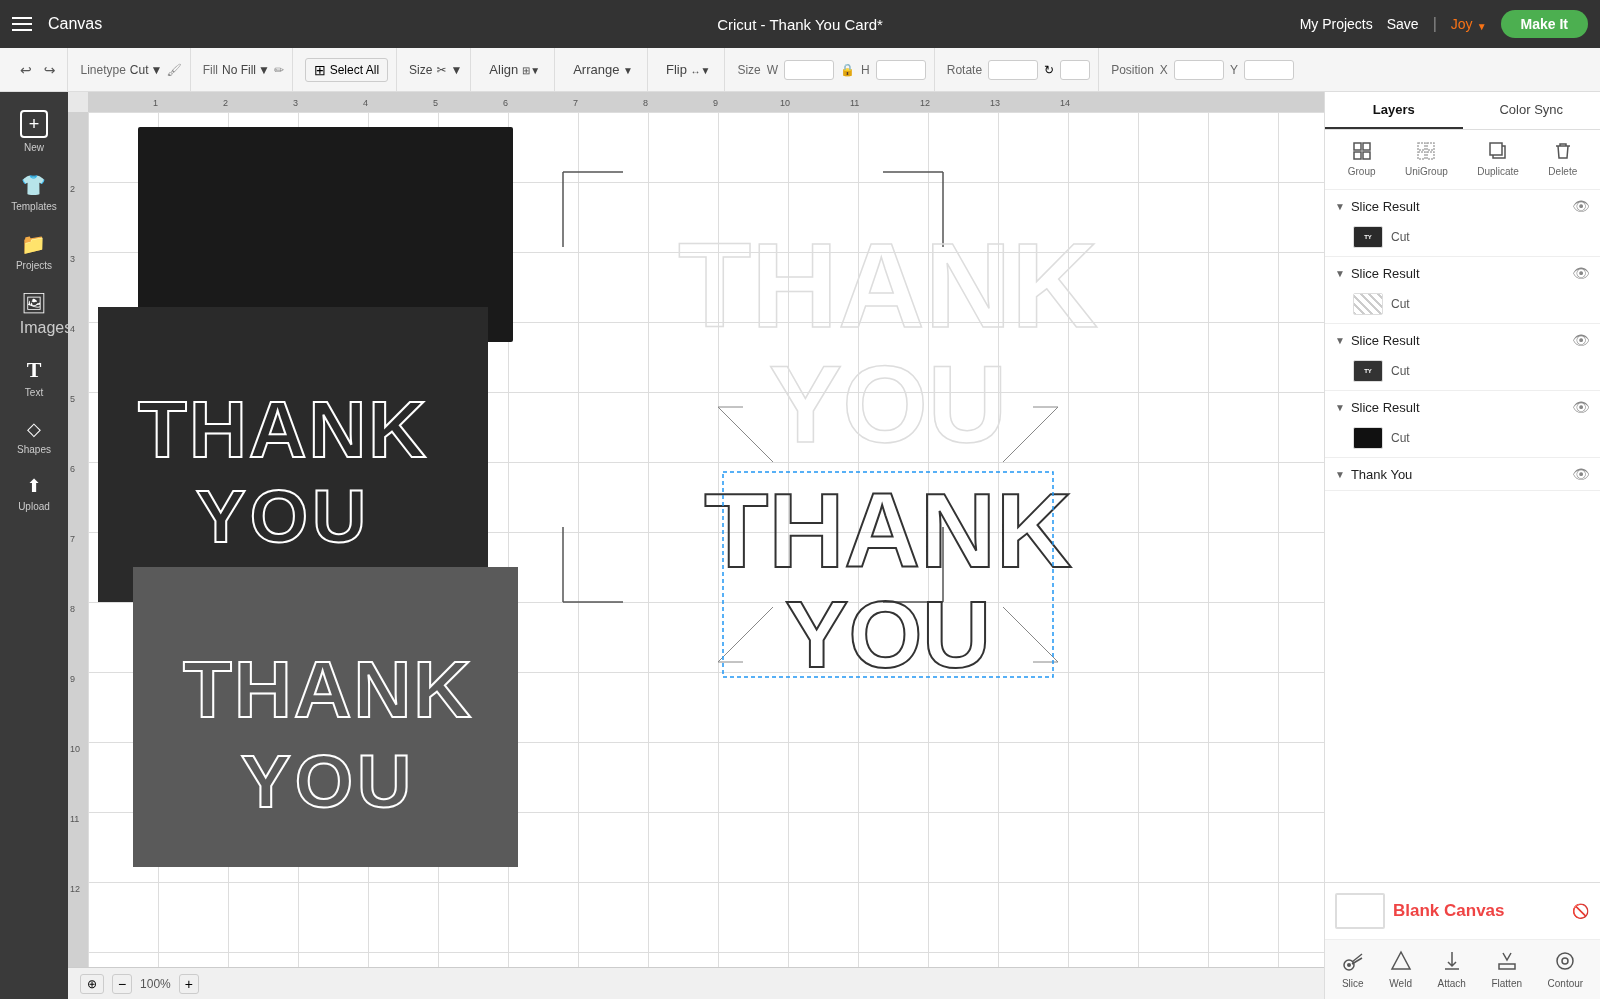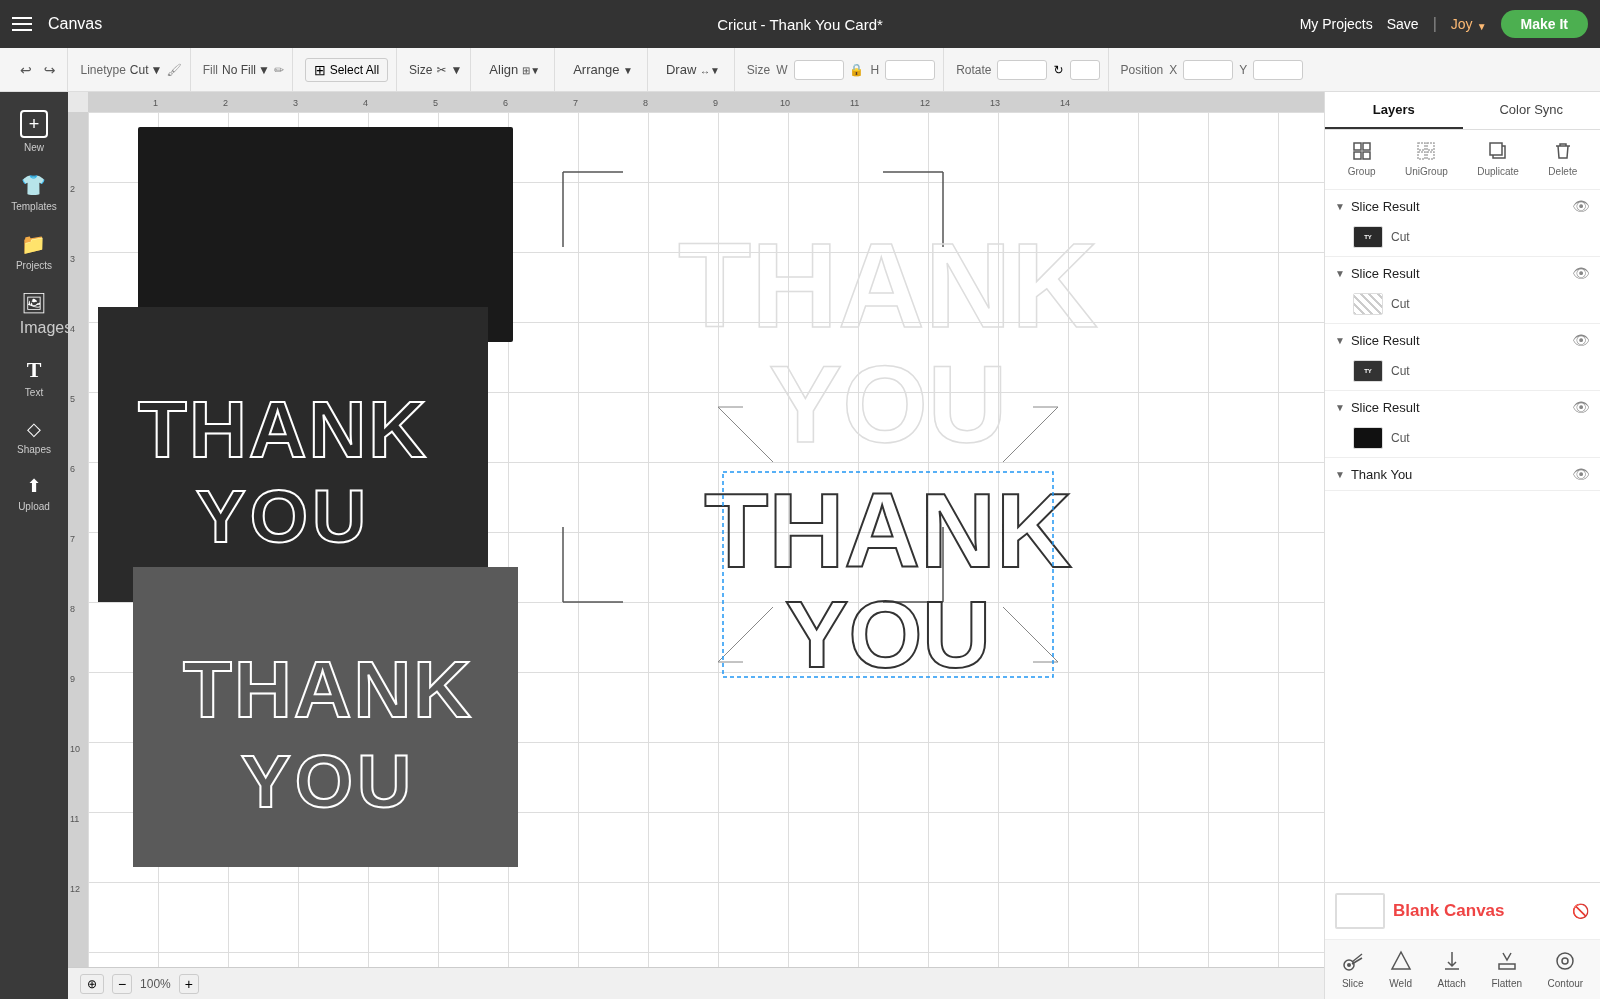--- a/index.html
+++ b/index.html
@@ -86,21 +86,21 @@
     <span style="display:block;width:20px;height:2px;background:white;"></span>
     <span style="display:block;width:20px;height:2px;background:white;"></span>
     <span style="display:block;width:20px;height:2px;background:white;"></span>
   </div>
   <span style="color:white;font-size:16px;font-weight:500;">Canvas</span>
   <span style="position:absolute;left:50%;transform:translateX(-50%);color:white;font-size:15px;">Cricut - Thank You Card*</span>
   <div style="margin-left:auto;display:flex;align-items:center;gap:14px;">
     <span style="color:white;font-size:14px;cursor:pointer;">My Projects</span>
     <span style="color:white;font-size:14px;cursor:pointer;">Save</span>
     <span style="color:#888;">|</span>
-    <div style="display:flex;align-items:flex-end;gap:4px;color:#fdba74;font-size:14px;cursor:pointer;">
+    <div style="display:flex;align-items:flex-end;gap:4px;color:#f97316;font-size:14px;cursor:pointer;">
       <span>Joy</span>
       <span style="font-size:10px;">▼</span>
     </div>
     <button style="background:#4caf50;color:white;border:none;border-radius:20px;padding:6px 20px;font-size:14px;font-weight:600;cursor:pointer;">Make It</button>
   </div>
 </div>
 
 <div class="toolbar">
   <div class="toolbar-group">
     <button class="toolbar-icon-btn" title="Undo">
@@ -146,21 +146,21 @@
     </button>
   </div>
   <div class="toolbar-group">
     <button class="toolbar-btn">
       <span>Arrange</span>
       <span style="font-size:10px;">▼</span>
     </button>
   </div>
   <div class="toolbar-group">
     <button class="toolbar-btn">
-      <span>Draw</span>
+      <span>Flip</span>
       <span style="font-size:10px;">↔▼</span>
     </button>
   </div>
   <div class="toolbar-group" style="gap:6px;">
     <span class="toolbar-label">Size</span>
     <span class="toolbar-label">W</span>
     <input type="text" style="width: 50px; font-size: 12px; border: 1px solid rgb(204, 204, 204); border-radius: 3px; padding: 2px 4px;" value="">
     <span style="font-size:12px;color:#888;">🔒</span>
     <span class="toolbar-label">H</span>
     <input type="text" style="width: 50px; font-size: 12px; border: 1px solid rgb(204, 204, 204); border-radius: 3px; padding: 2px 4px;" value="">

